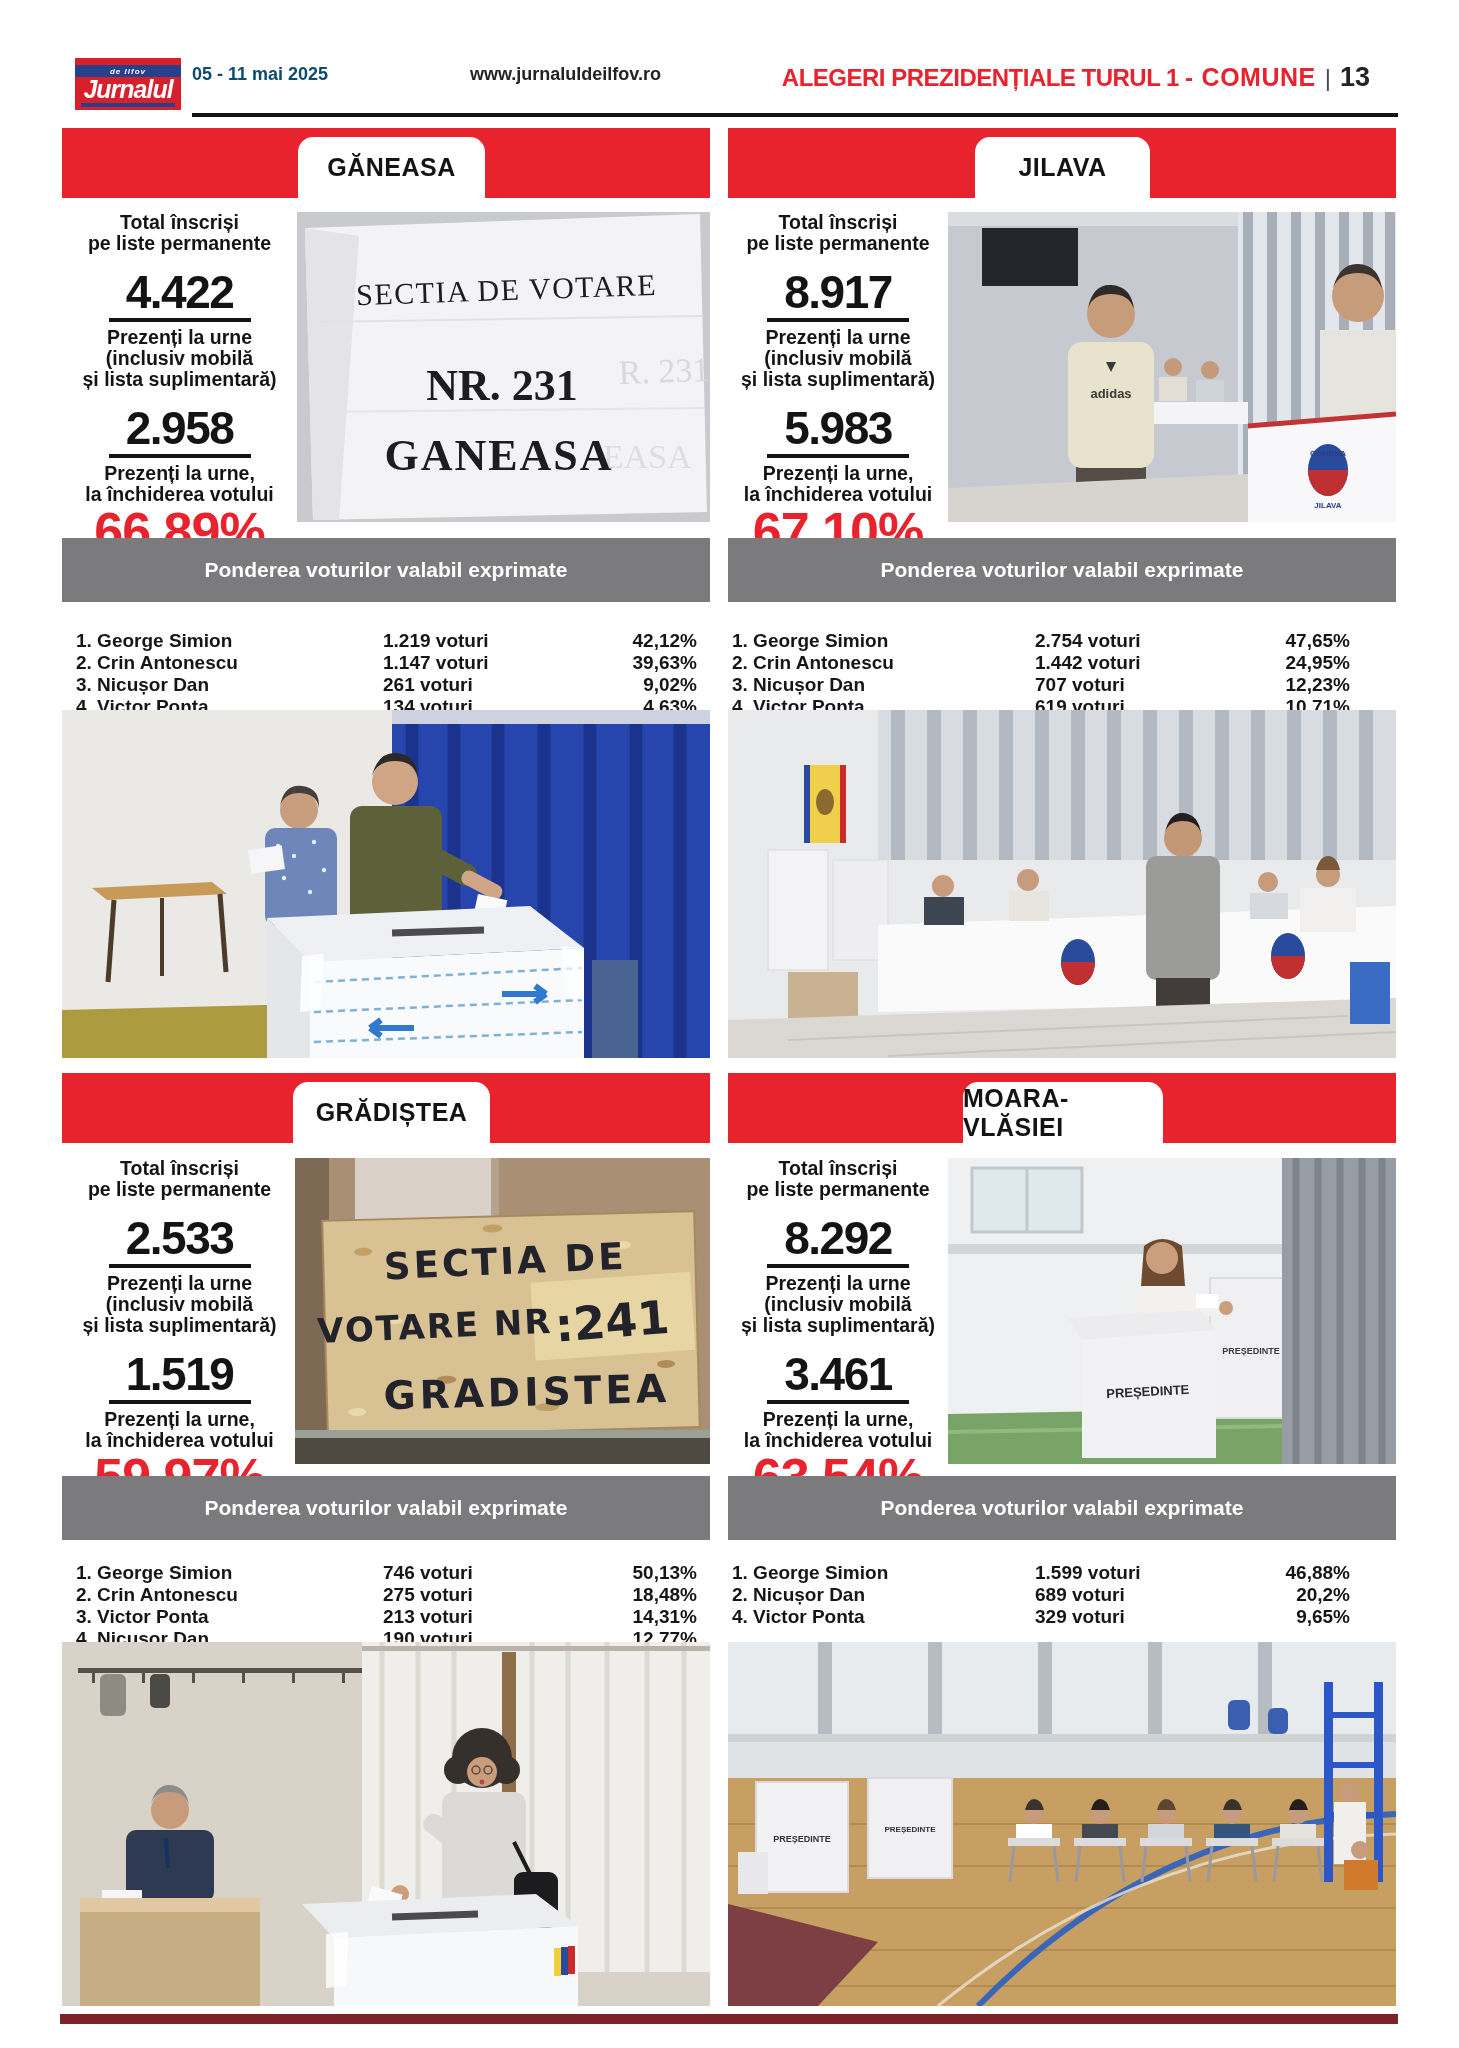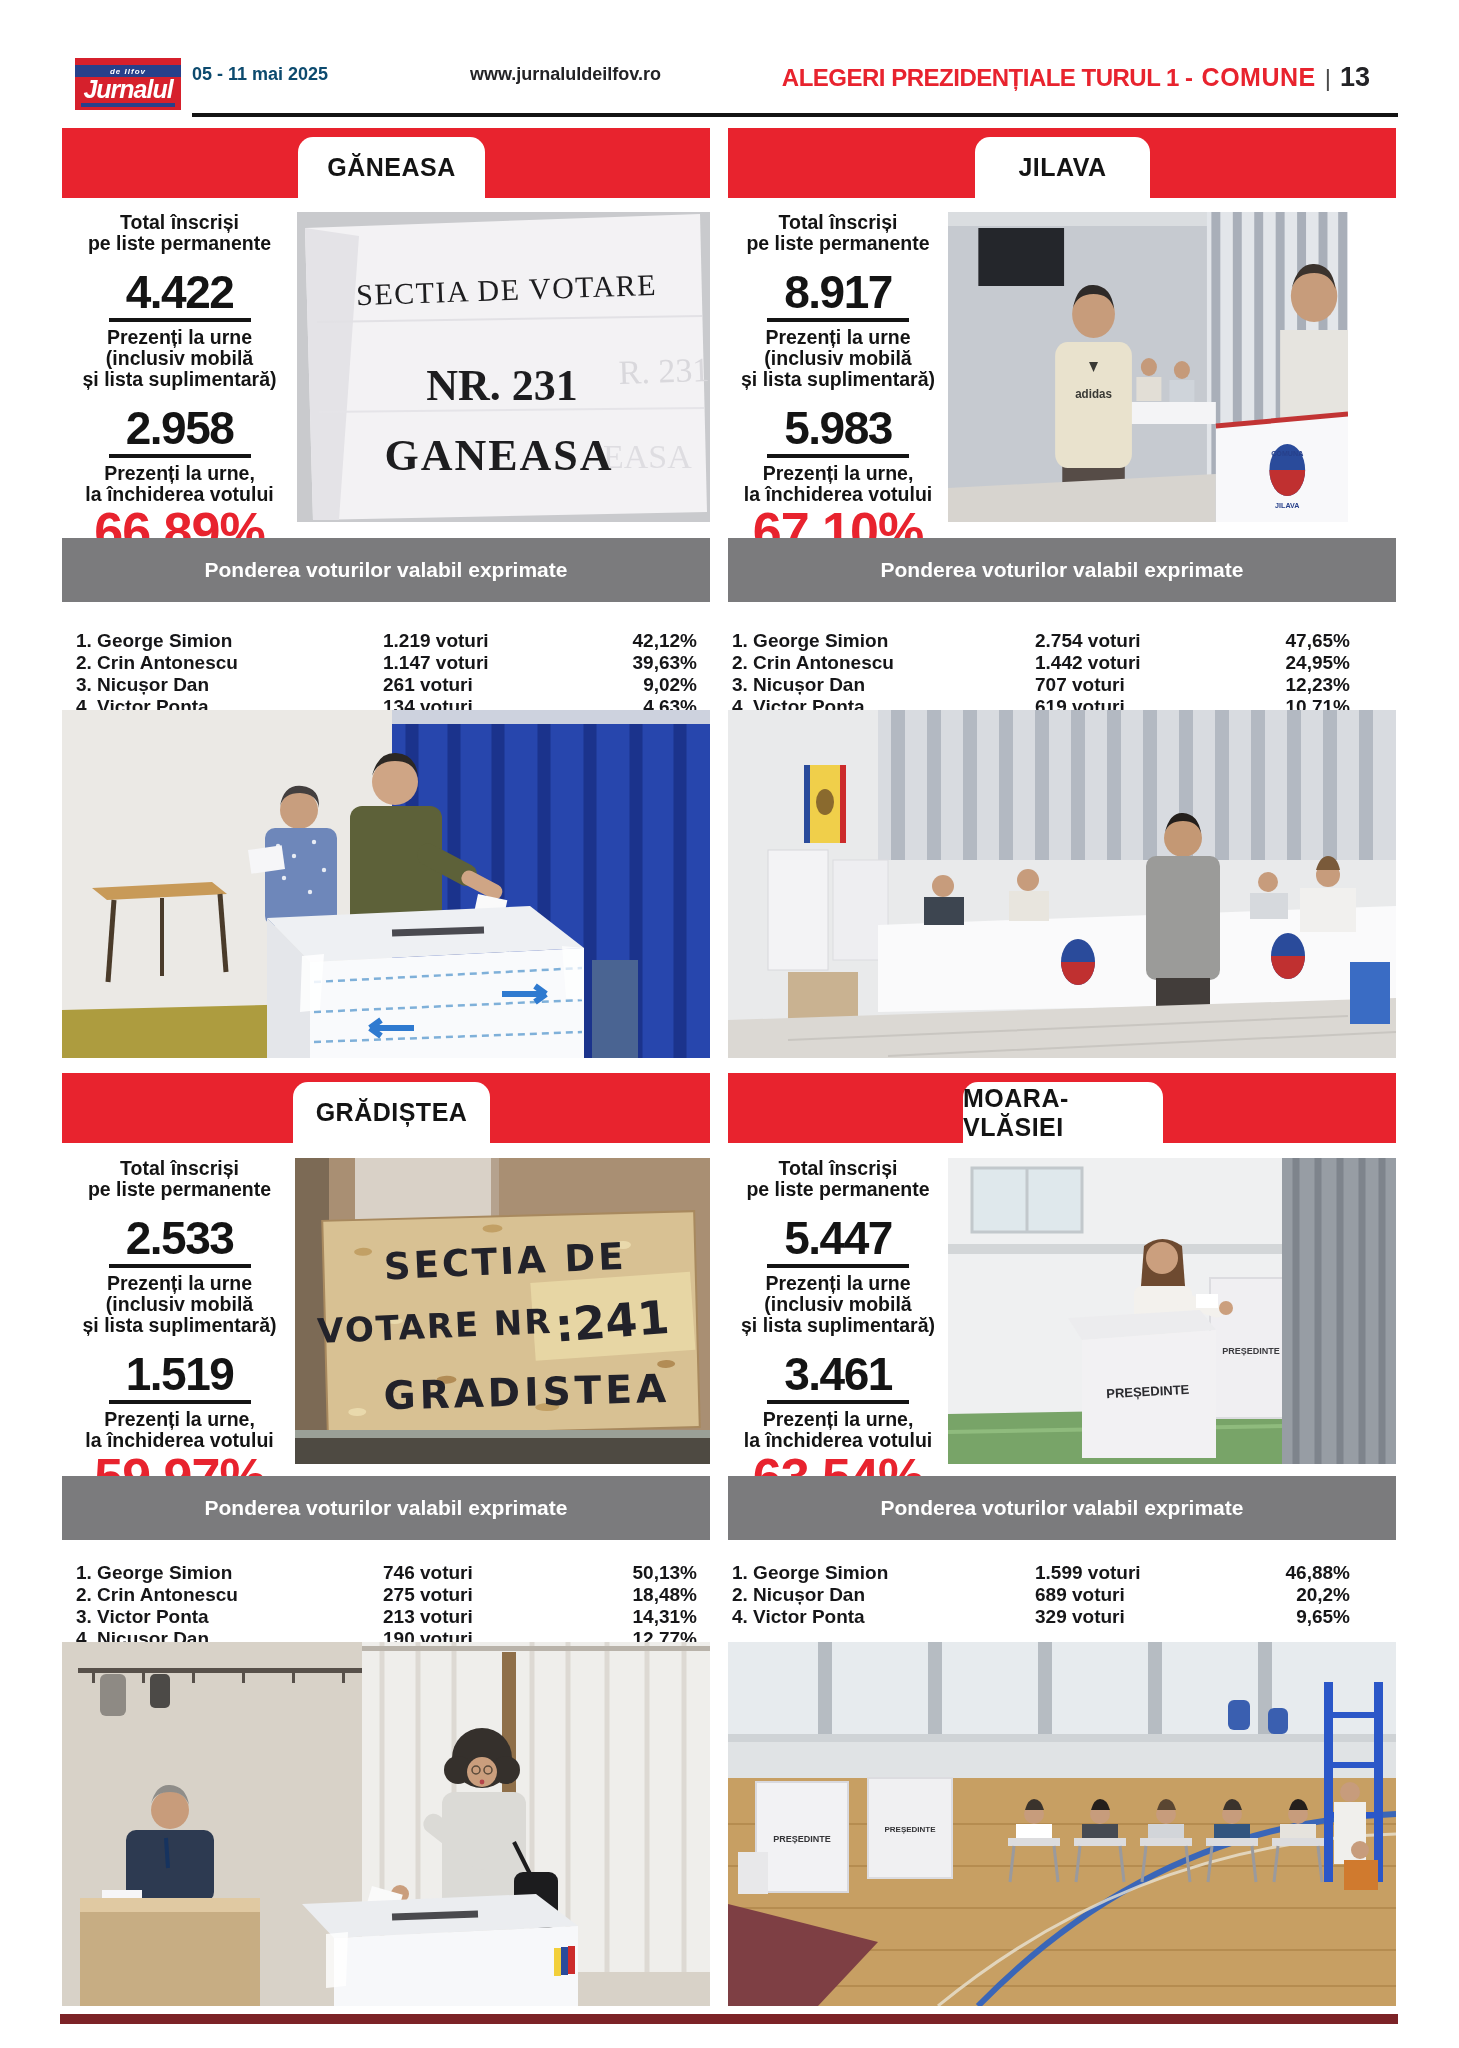--- a/index.html
+++ b/index.html
@@ -200,21 +200,21 @@
     </div>
     <div class="s-num">5.983</div>
     <div class="s-rule"></div>
     <div class="s-lbl">
       <div>Prezenți la urne,</div>
       <div>la închiderea votului</div>
     </div>
     <div class="s-pct">67,10%</div>
   </div>
 
-  <div class="photo" style="left:948px;top:212px;width:400px;height:310px">
+  <div class="photo" style="left:948px;top:212px;width:448px;height:310px">
     <svg viewBox="0 0 448 310" preserveAspectRatio="none">
       <rect width="448" height="310" fill="#c6cad0"></rect>
       <rect width="448" height="14" fill="#dadde0"></rect>
       <rect x="290" y="0" width="158" height="310" fill="#e3e6ea"></rect>
       <path d="M300,0 v310 M324,0 v310 M348,0 v310 M372,0 v310 M396,0 v310 M420,0 v310 M442,0 v310" stroke="#a9afb9" stroke-width="10" fill="none"></path>
       <rect x="34" y="16" width="96" height="58" fill="#24262b"></rect>
       <rect x="150" y="190" width="150" height="22" fill="#f4f4f6"></rect>
       <circle cx="180" cy="160" r="9" fill="#c59a7a"></circle>
         <rect x="166" y="170" width="28" height="22" fill="#28304a"></rect>
       <circle cx="225" cy="155" r="9" fill="#c59a7a"></circle>
@@ -436,21 +436,21 @@
   <div class="banner" style="left:728px;top:1073px;width:668px"></div>
   <div class="tab" style="left:963px;top:1082px;width:200px">
     <span>MOARA-VLĂSIEI</span>
   </div>
 
   <div class="stats" style="left:728px;top:1158px;width:220px">
     <div class="s-lbl">
       <div>Total înscriși</div>
       <div>pe liste permanente</div>
     </div>
-    <div class="s-num">5.447</div>
+    <div class="s-num">8.292</div>
     <div class="s-rule"></div>
     <div class="s-lbl">
       <div>Prezenți la urne</div>
       <div>(inclusiv mobilă</div>
       <div>și lista suplimentară)</div>
     </div>
     <div class="s-num">3.461</div>
     <div class="s-rule"></div>
     <div class="s-lbl">
       <div>Prezenți la urne,</div>

